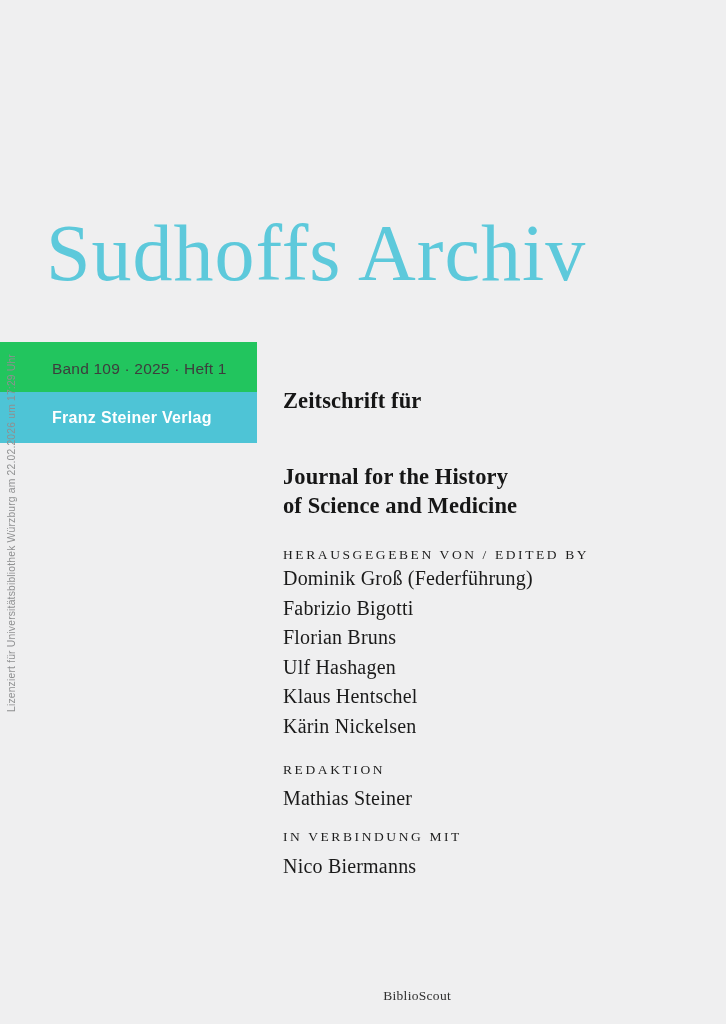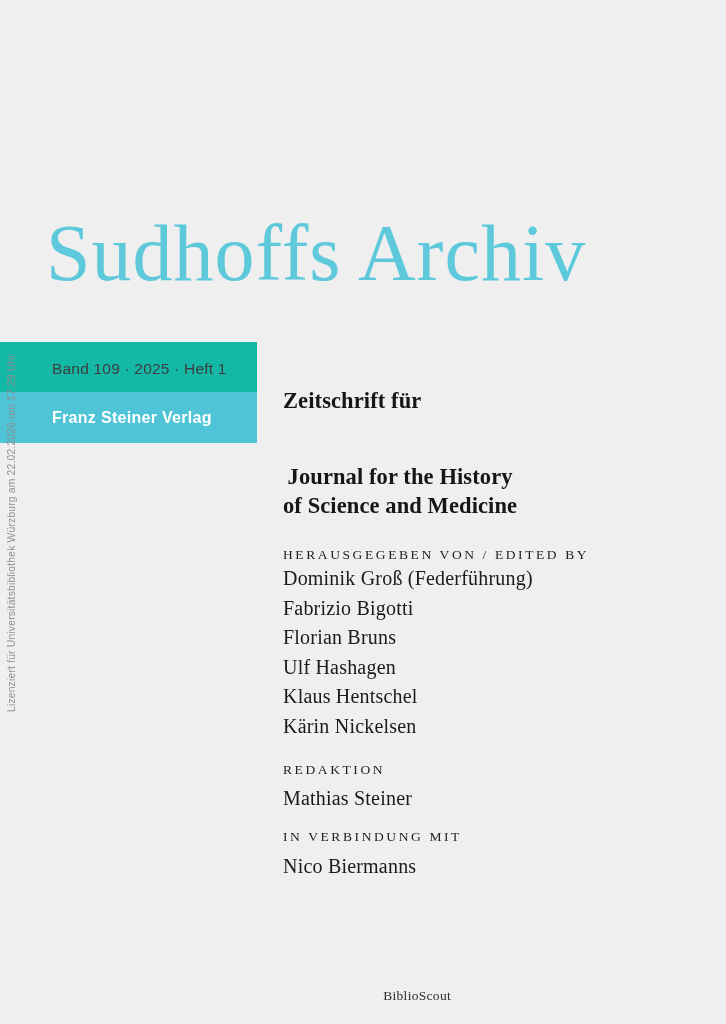--- a/index.html
+++ b/index.html
@@ -42,21 +42,21 @@
     white-space: nowrap;
   }
 
   
   .issue-box {
     position: absolute;
     left: 0;
     top: 342px;
     width: 257px;
     height: 54px;
-    background: #14b8a6;
+    background: #22c55e;
     display: flex;
     align-items: center;
     padding-left: 52px;
     z-index: 1;
   }
   .issue-box span {
     font-family: "Liberation Sans", sans-serif;
     font-size: 15.5px;
     color: #3d3d3d;
     letter-spacing: 0.2px;
@@ -83,21 +83,20 @@
     letter-spacing: 0.3px;
   }
 
   
   .block { position: absolute; left: 283px; color: #161616; }
   .subtitle {
     font-weight: 700;
     font-size: 22.5px;
     line-height: 29px;
     letter-spacing: 0.1px;
-    text-align: center;
   }
   .subtitle-de { top: 386px; }
   .subtitle-en { top: 462px; }
 
   .caps-heading {
     font-size: 13.5px;
     font-weight: 400;
     letter-spacing: 2.6px;
     color: #1d1d1d;
     white-space: nowrap;

